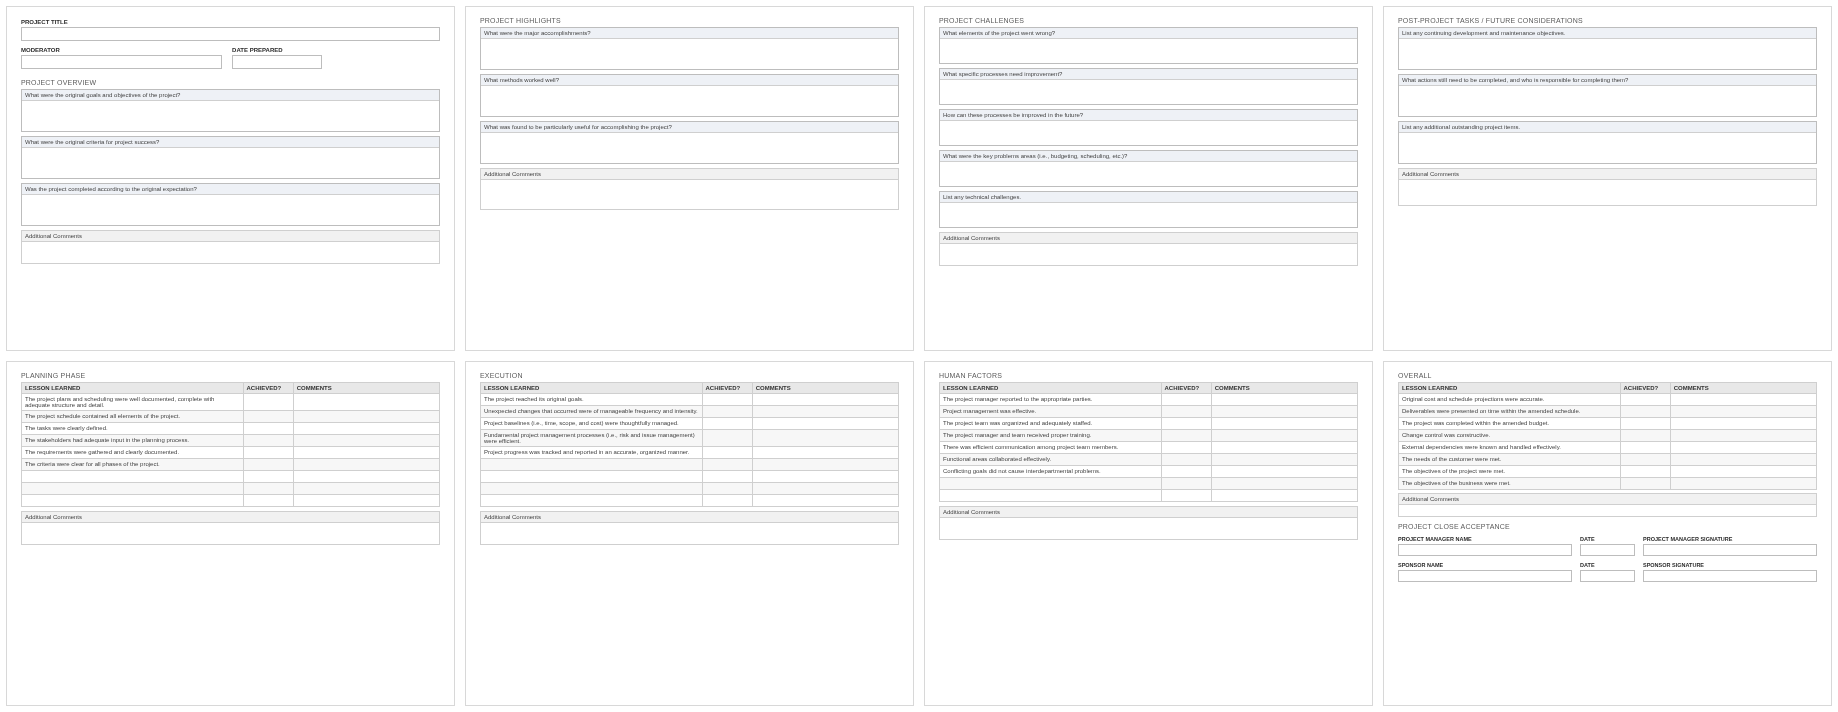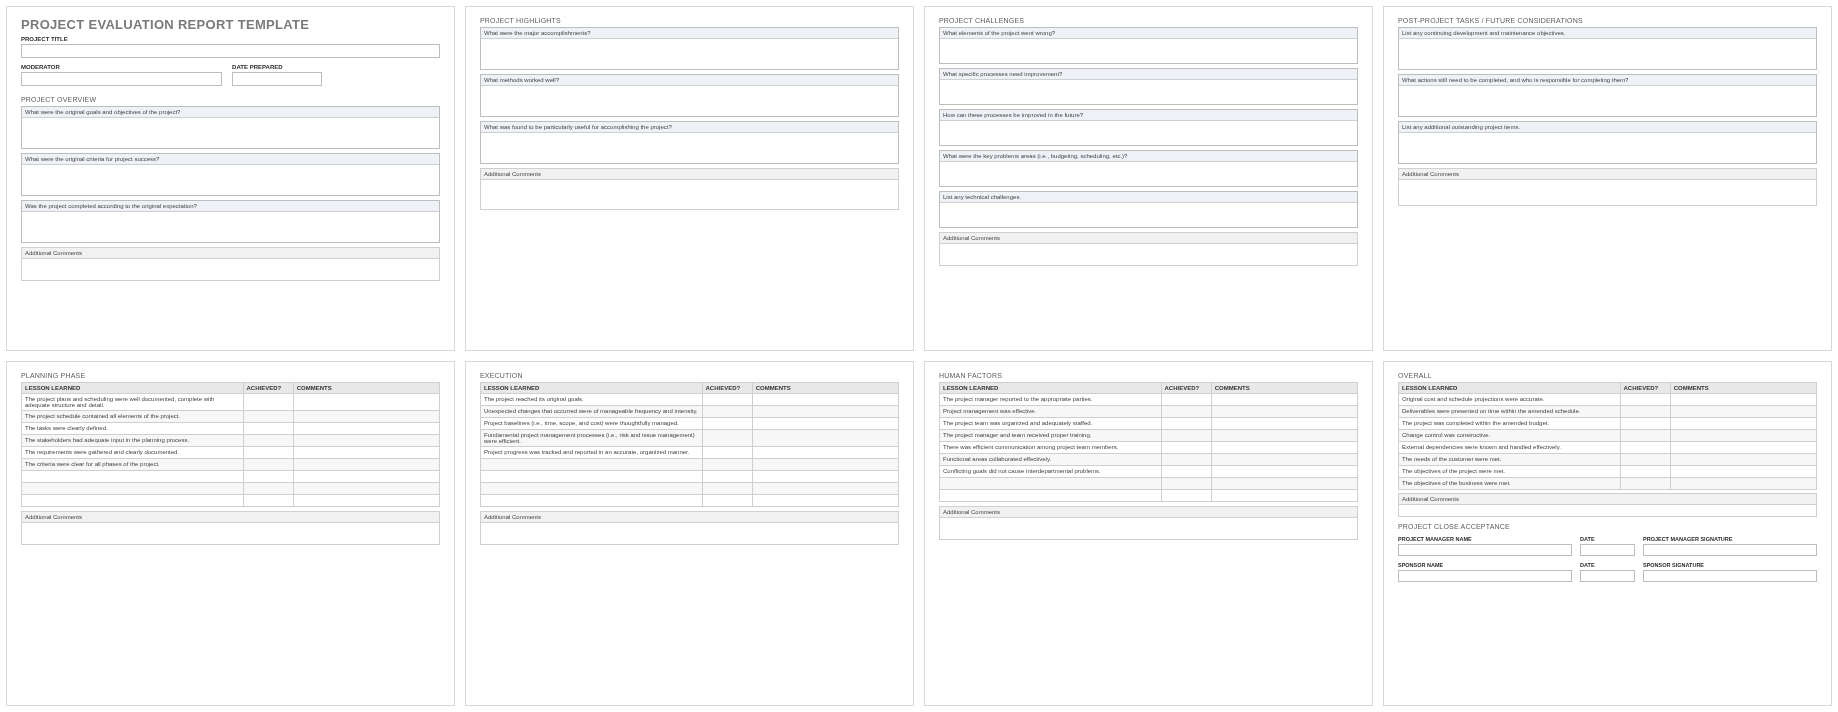--- a/index.html
+++ b/index.html
@@ -117,21 +117,20 @@
   .sig-row .col.narrow { flex:0 0 55px; }
   .sig-row .lbl { font-size:5.5px; font-weight:bold; margin-bottom:2px;}
   .sig-row .box { border:1px solid #bdbdbd; height:12px; background:#fff;}
 </style>
 </head>
 <body>
 
 <div class="grid">
 
   <div class="page">
-    <div class="main-title">PROJECT EVALUATION REPORT TEMPLATE</div>
     <div class="field-label">PROJECT TITLE</div>
     <div class="field-input" style="width:100%"></div>
     <div class="row2">
       <div style="flex:0 0 48%">
         <div class="field-label">MODERATOR</div>
         <div class="field-input"></div>
       </div>
       <div class="narrow">
         <div class="field-label">DATE PREPARED</div>
         <div class="field-input"></div>

